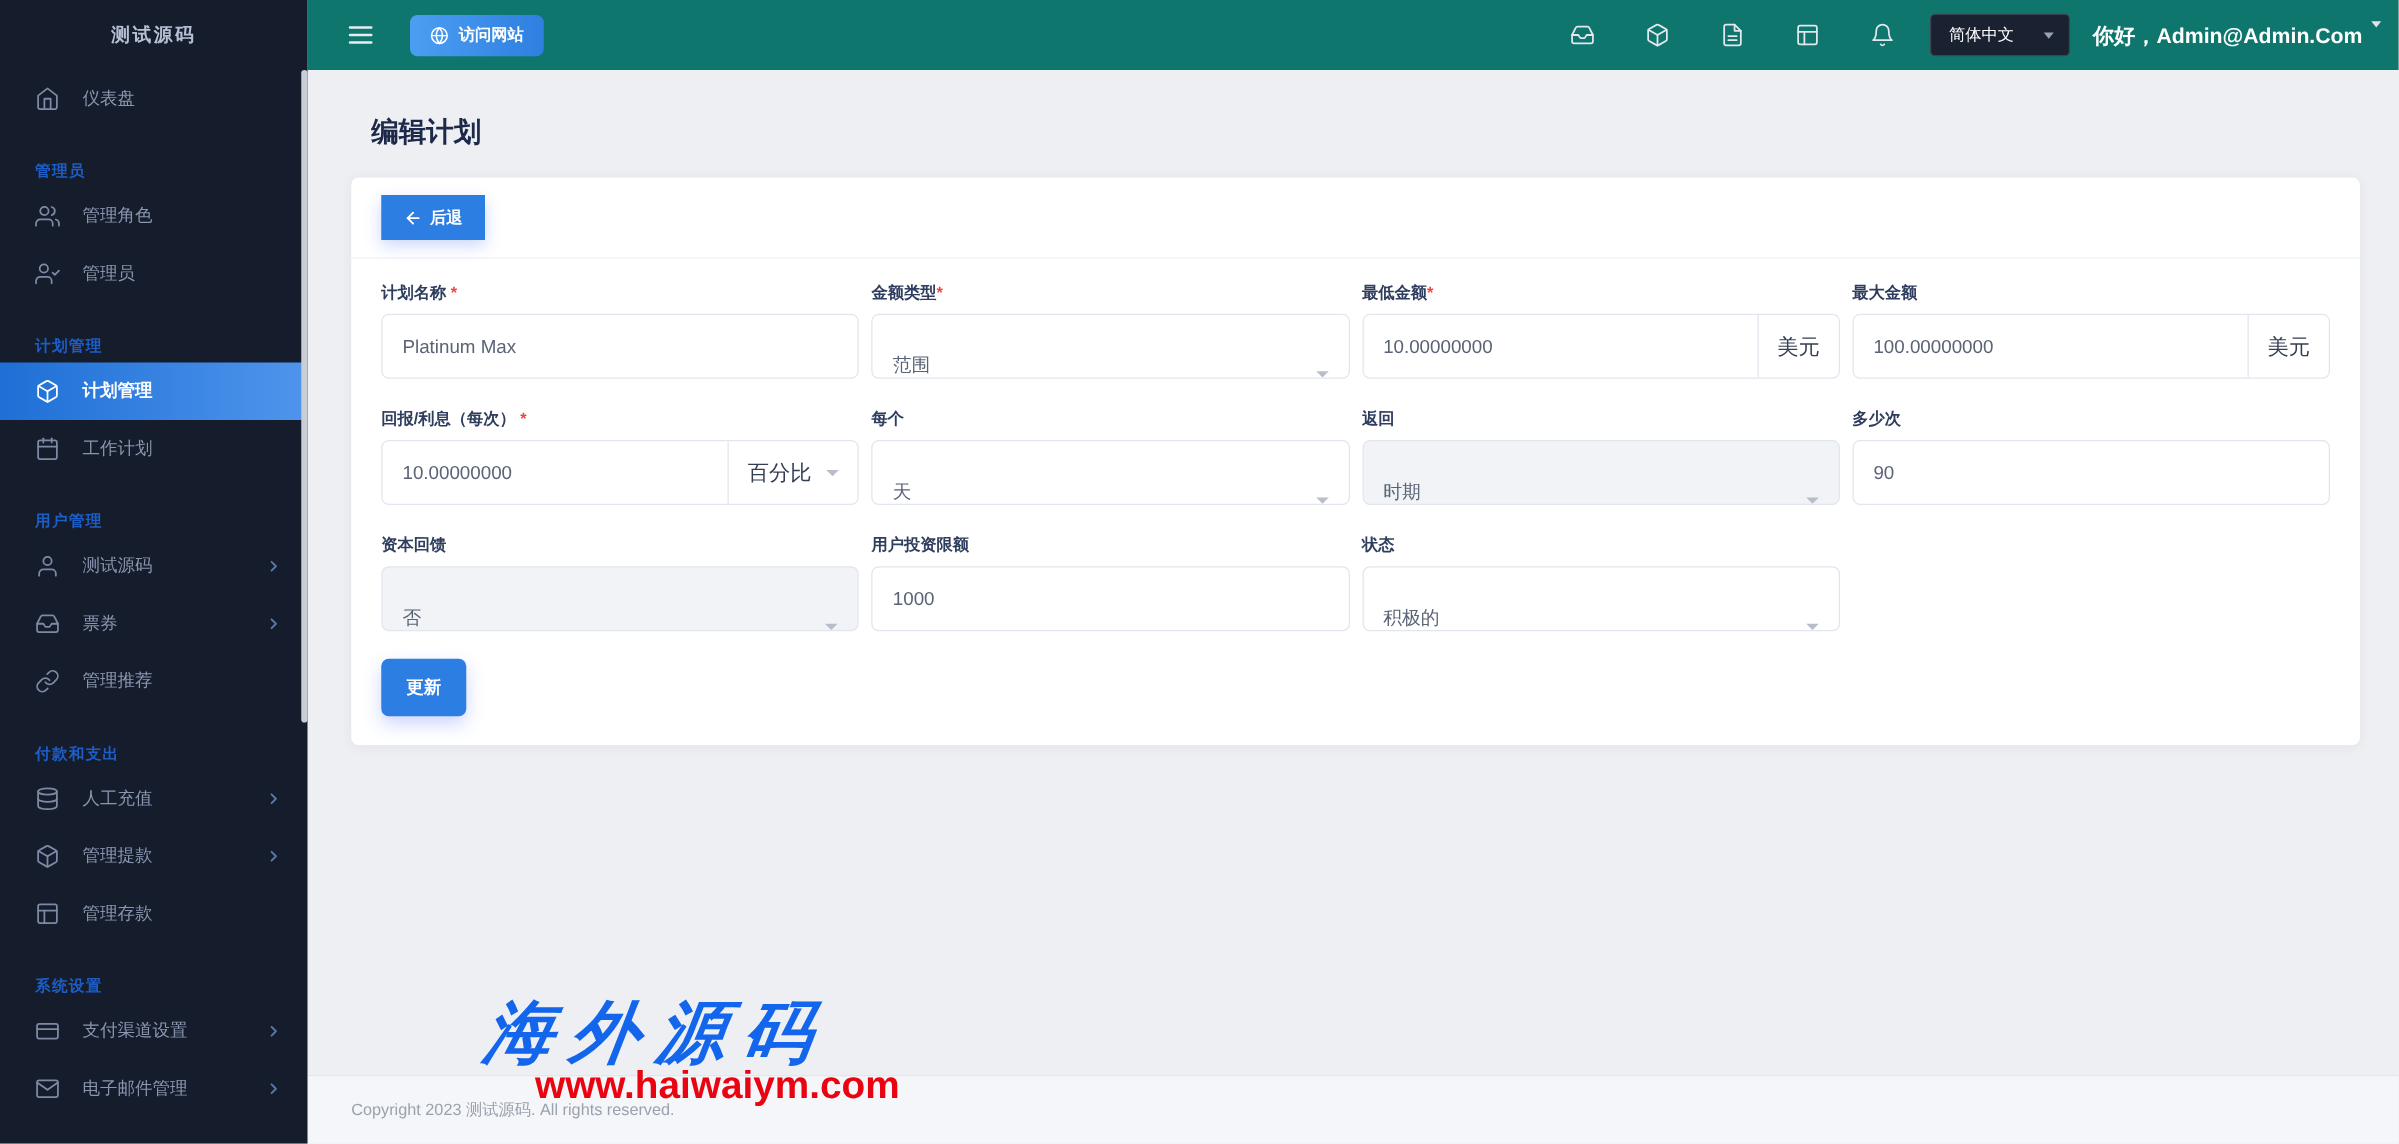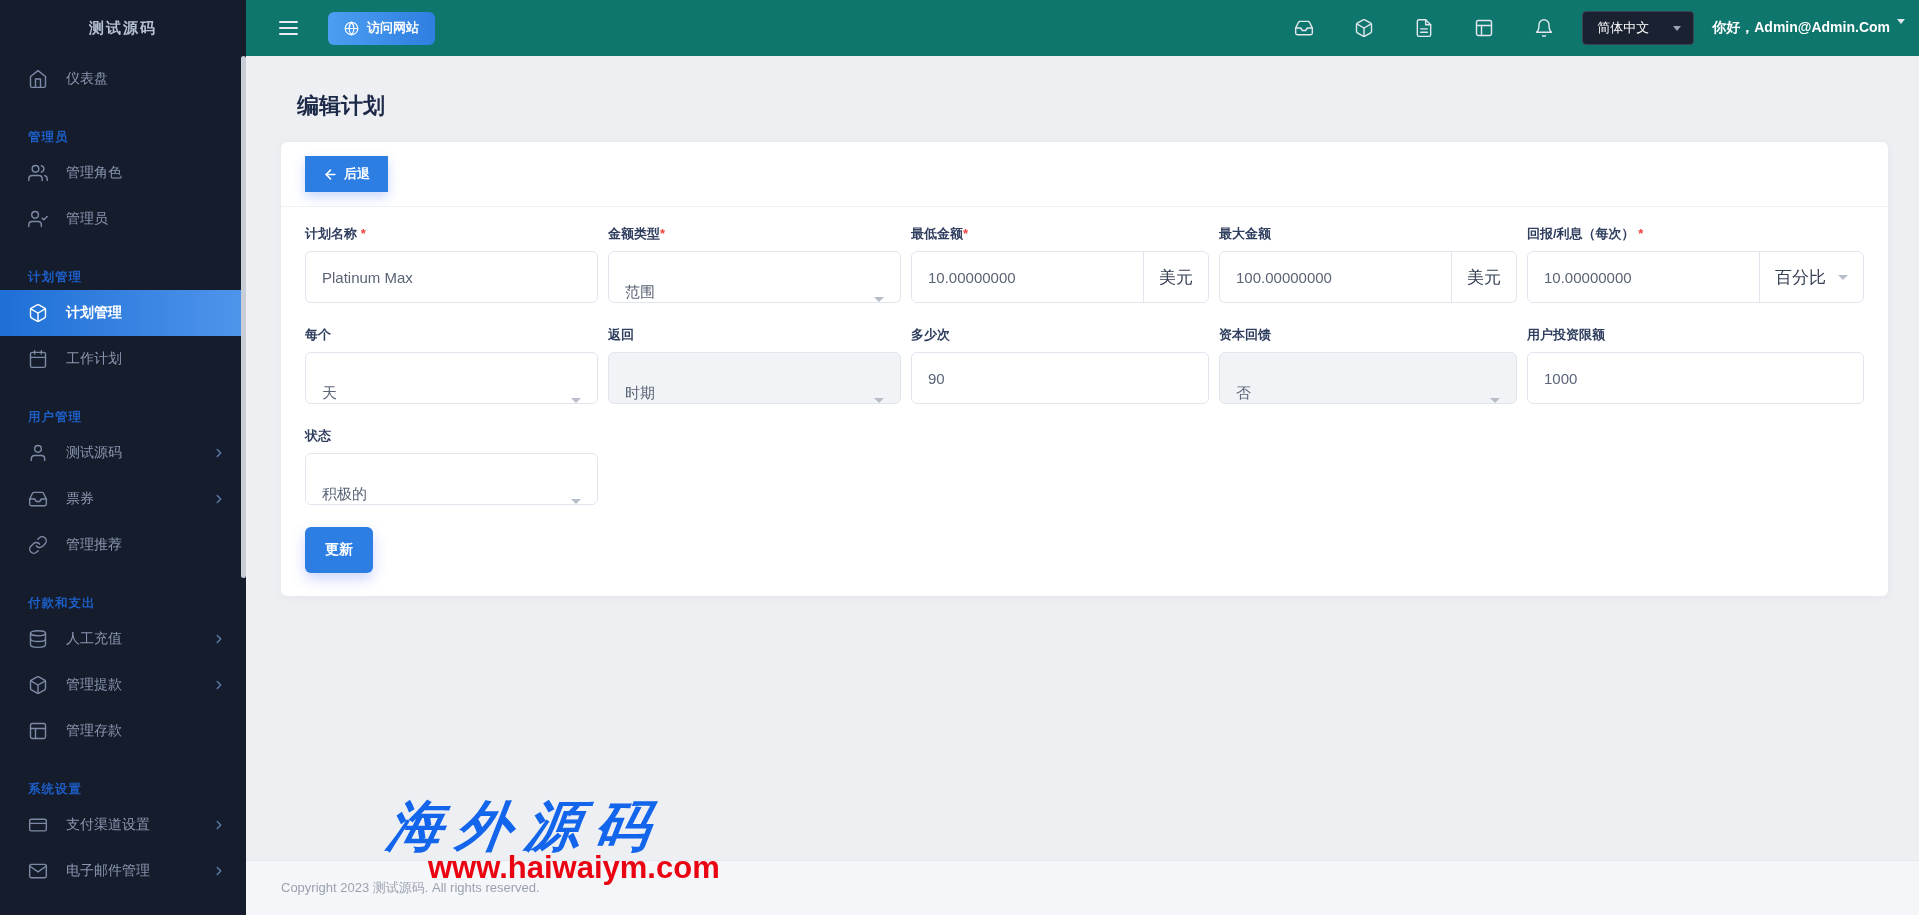--- a/index.html
+++ b/index.html
@@ -62,21 +62,21 @@
     margin-left:28px; width:112px; height:34px;
     border:1px solid #3a4352; border-radius:4px; background:#1a2232;
     display:flex; align-items:center; justify-content:space-between;
     padding:0 12px 0 14px; color:#ffffff; font-size:13px; cursor:pointer;
   }
   .caret-down {
     width:0; height:0; border-left:4.5px solid transparent;
     border-right:4.5px solid transparent; border-top:5px solid #9aa3b2;
   }
   .greeting {
-    margin-left:18px; color:#ffffff; font-weight:bold; font-size:14px;
+    margin-left:18px; color:#ffffff; font-weight:bold; font-size:17px;
     display:flex; align-items:flex-start; gap:7px; cursor:pointer; white-space:nowrap;
   }
   .greeting .caret-down { border-top-color:#dfe3ea; }
 
   
   .main-content { position:absolute; left:246px; top:56px; right:0; bottom:55px; background:#edeff3; }
   .page-title {
     margin:0; padding:36px 0 22px 51px;
     font-size:22px; line-height:28px; font-weight:bold; color:#1c2948;
   }
@@ -86,21 +86,21 @@
   }
   .card-header { padding:14px 24px; border-bottom:1px solid #f0f2f6; }
   .back-btn {
     height:36px; padding:0 18px; background:#2d7ee3; color:#fff;
     font-size:13px; font-weight:bold; border:none; border-radius:0;
     display:inline-flex; align-items:center; gap:6px; cursor:pointer;
     box-shadow:0 5px 12px rgba(70,110,240,0.28); font-family:inherit;
   }
   .back-btn .bicon { width:15px; height:15px; }
   .card-body { padding:18px 24px 23px; }
-  .form-grid { display:grid; grid-template-columns:repeat(5,1fr); column-gap:10px; row-gap:23px; }
+  .form-grid { display:grid; grid-template-columns:repeat(4,1fr); column-gap:10px; row-gap:23px; }
   .field label { display:block; font-size:13px; font-weight:bold; color:#2f3e5e; margin-bottom:8px; }
   .req { color:#f0413c; }
   .control {
     height:52px; border:1px solid #e1e5ee; border-radius:6px; background:#fff;
     display:flex; align-items:flex-end; font-size:15px; color:#5a6476; overflow:hidden;
   }
   .control input {
     border:none; outline:none; background:transparent; flex:1; height:100%;
     padding:0 16px; font-size:15px; color:#5a6476; font-family:inherit; min-width:0;
   }

